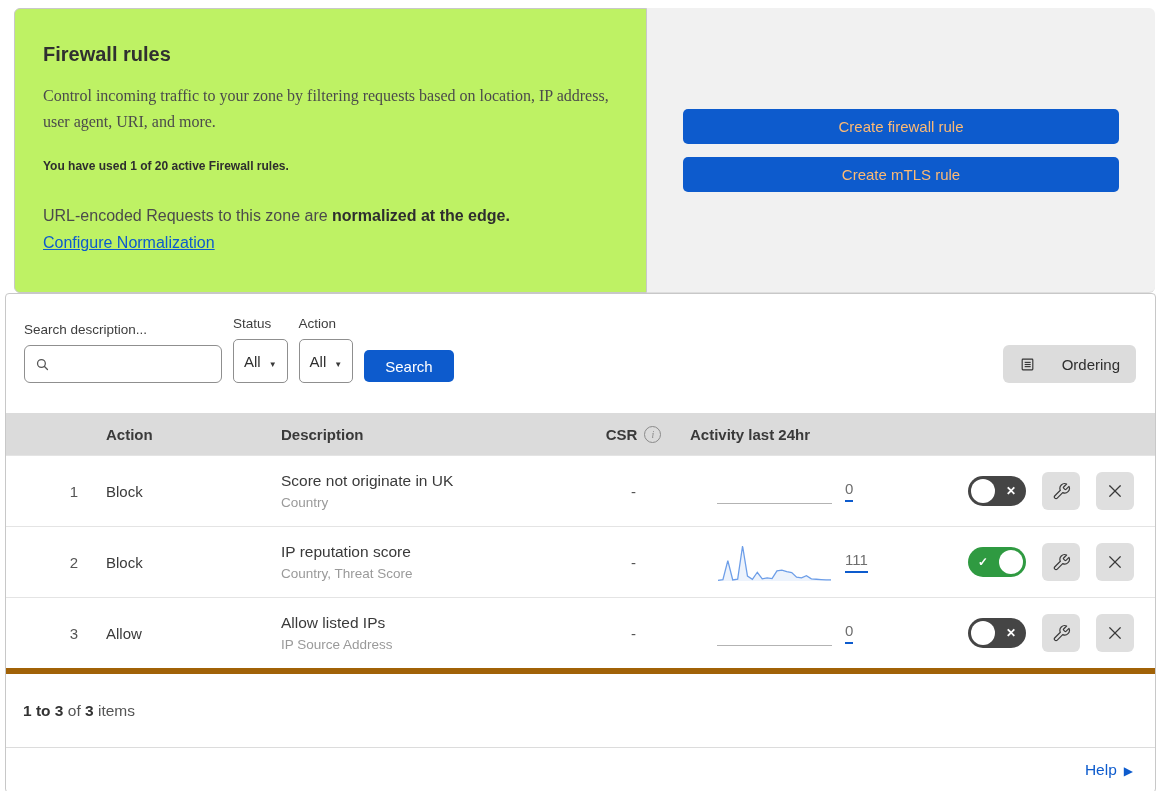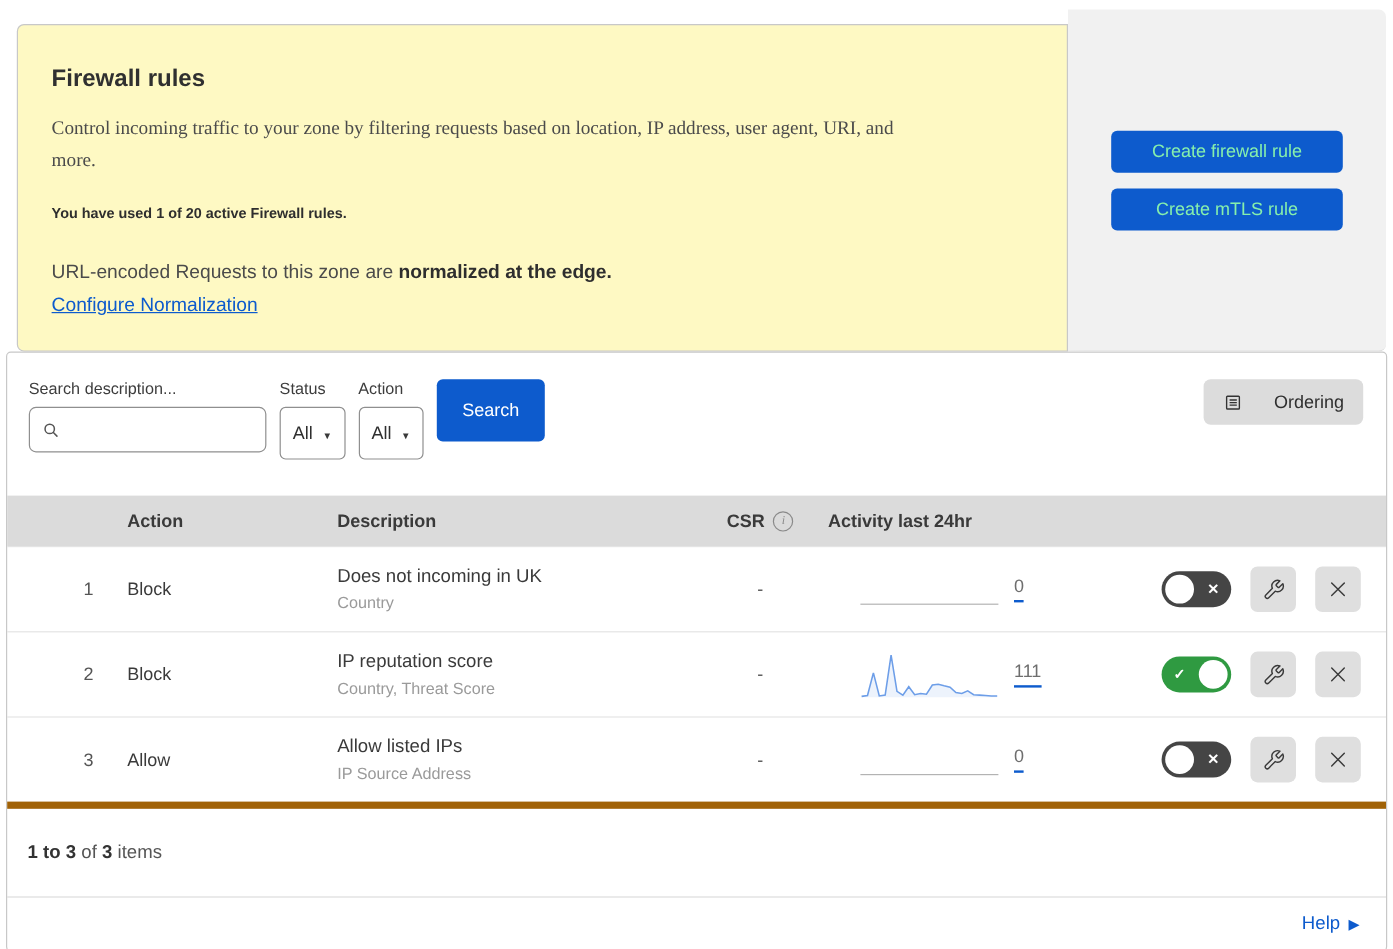--- a/index.html
+++ b/index.html
@@ -3,57 +3,56 @@
 <meta charset="utf-8">
 <style>
   html,body{margin:0;padding:0;}
   body{
     width:1161px;height:791px;background:#fff;overflow:hidden;
     font-family:"Liberation Sans",sans-serif;color:#333;
   }
   
   .top-section{display:flex;margin:8px 6px 0 14px;height:285px;}
   .intro-card{
-    width:876px;box-sizing:border-box;background:#fef9c3;
+    width:633px;box-sizing:border-box;background:#bef264;
     border:1px solid #c8c8c8;border-radius:6px 0 0 6px;
     padding:34px 28px 0 28px;
-    margin-top:12px;
   }
   .intro-title{font-size:20px;font-weight:700;color:#303030;margin:0 0 17px 0;}
   .intro-desc{font-size:16px;line-height:26px;color:#4b4b4b;margin:0 0 24px 0;max-width:725px;font-family:Liberation Serif, serif;}
   .intro-usage{font-size:12px;font-weight:700;color:#2e2e2e;margin:0 0 29px 0;}
   .intro-norm{font-size:16px;line-height:27px;color:#4b4b4b;margin:0;}
   .intro-norm b{color:#2e2e2e;}
   .intro-link{color:var(--accent);text-decoration:underline;font-size:16px;cursor:pointer;}
   .cta-panel{
     flex:1;background:var(--panel-bg);border-radius:0 6px 6px 0;
     display:flex;flex-direction:column;justify-content:center;gap:13px;
     padding:0 36px;box-sizing:border-box;border-bottom:1px solid #dedede;
   }
   .btn-primary{
-    display:block;width:100%;height:35px;background:var(--accent);color:#86efac;
+    display:block;width:100%;height:35px;background:var(--accent);color:#fdba74;
     border:none;border-radius:5px;font-size:15px;font-family:inherit;cursor:pointer;text-align:center;
   }
   
   .main-card{margin:0 5px;border:1px solid #c8c8c8;border-radius:4px;background:#fff;}
-  .filter-bar{display:flex;padding:22px 19px 30px 18px;gap:11px;}
+  .filter-bar{display:flex;align-items:flex-end;padding:22px 19px 30px 18px;gap:11px;}
   .filter-label{display:block;font-size:13.5px;color:#3d3d3d;margin-bottom:8px;}
   .search-box{
     width:198px;height:38px;border:1px solid #8f8f8f;border-radius:6px;background:#fff;
     display:flex;align-items:center;box-sizing:border-box;padding:0 9px;
   }
   .search-box input{border:none;outline:none;flex:1;min-width:0;font-size:14px;font-family:inherit;}
   .select-box{
     height:44px;border:1px solid #8f8f8f;border-radius:5px;background:#fff;cursor:pointer;
     display:flex;align-items:center;gap:8px;padding:0 10px;box-sizing:border-box;
     font-size:15px;color:#2f2f2f;
   }
   .caret::before{content:"▼";font-size:8px;color:#3a3a3a;}
   .btn-search{
-    height:52px;padding:0 21px;background:var(--accent);color:#fff;border:none;
+    height:32px;padding:0 21px;background:var(--accent);color:#fff;border:none;
     border-radius:5px;font-size:15px;font-family:inherit;cursor:pointer;margin-bottom:1px;
   }
   .spacer{flex:1;}
   .btn-ordering{
     height:38px;padding:0 16px;background:#dcdcdc;border:none;border-radius:6px;
     font-size:15px;color:#2f2f2f;font-family:inherit;cursor:pointer;
     display:flex;align-items:center;gap:26px;
   }
   
   .thead{display:flex;align-items:center;height:42px;background:var(--thead-bg);
@@ -179,21 +178,21 @@
     </div>
     <div class="col-activity">Activity last 24hr</div>
     <div class="col-controls"></div>
   </div>
 
   <div>
     <div class="row">
       <div class="col-num rule-num">1</div>
       <div class="col-action rule-action">Block</div>
       <div class="col-desc">
-        <div class="rule-desc-title">Does not incoming in UK</div>
+        <div class="rule-desc-title">Score not originate in UK</div>
         <div class="rule-desc-sub">Country</div>
       </div>
       <div class="col-csr csr-val">-</div>
       <div class="col-activity activity-cell">
         <div class="sparkline flat"></div>
         <span class="count">0</span>
       </div>
       <div class="col-controls controls">
         <span class="toggle off">
 

